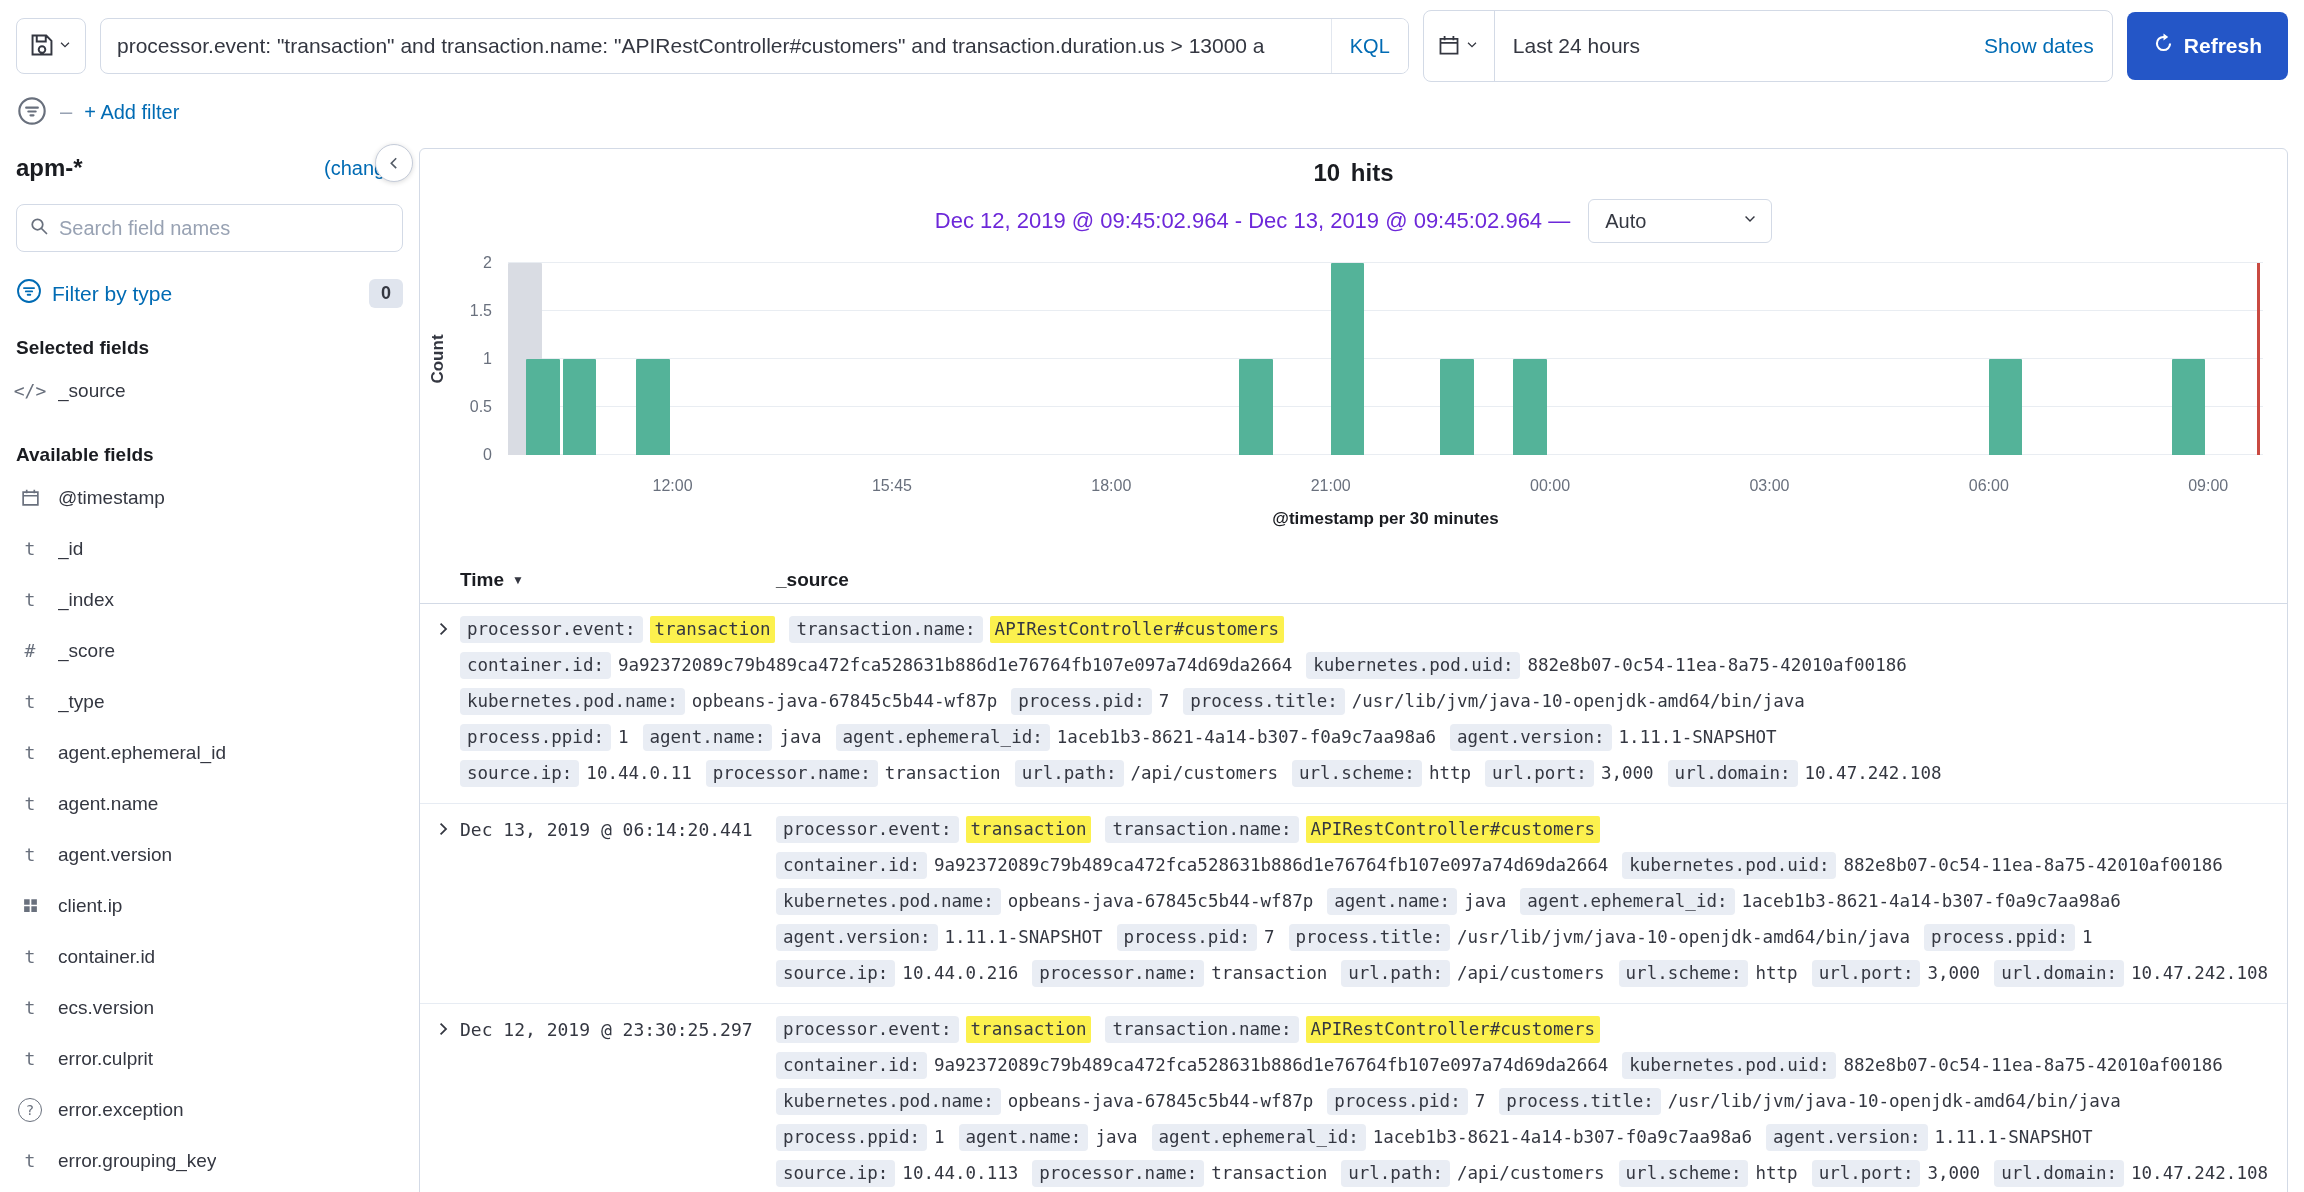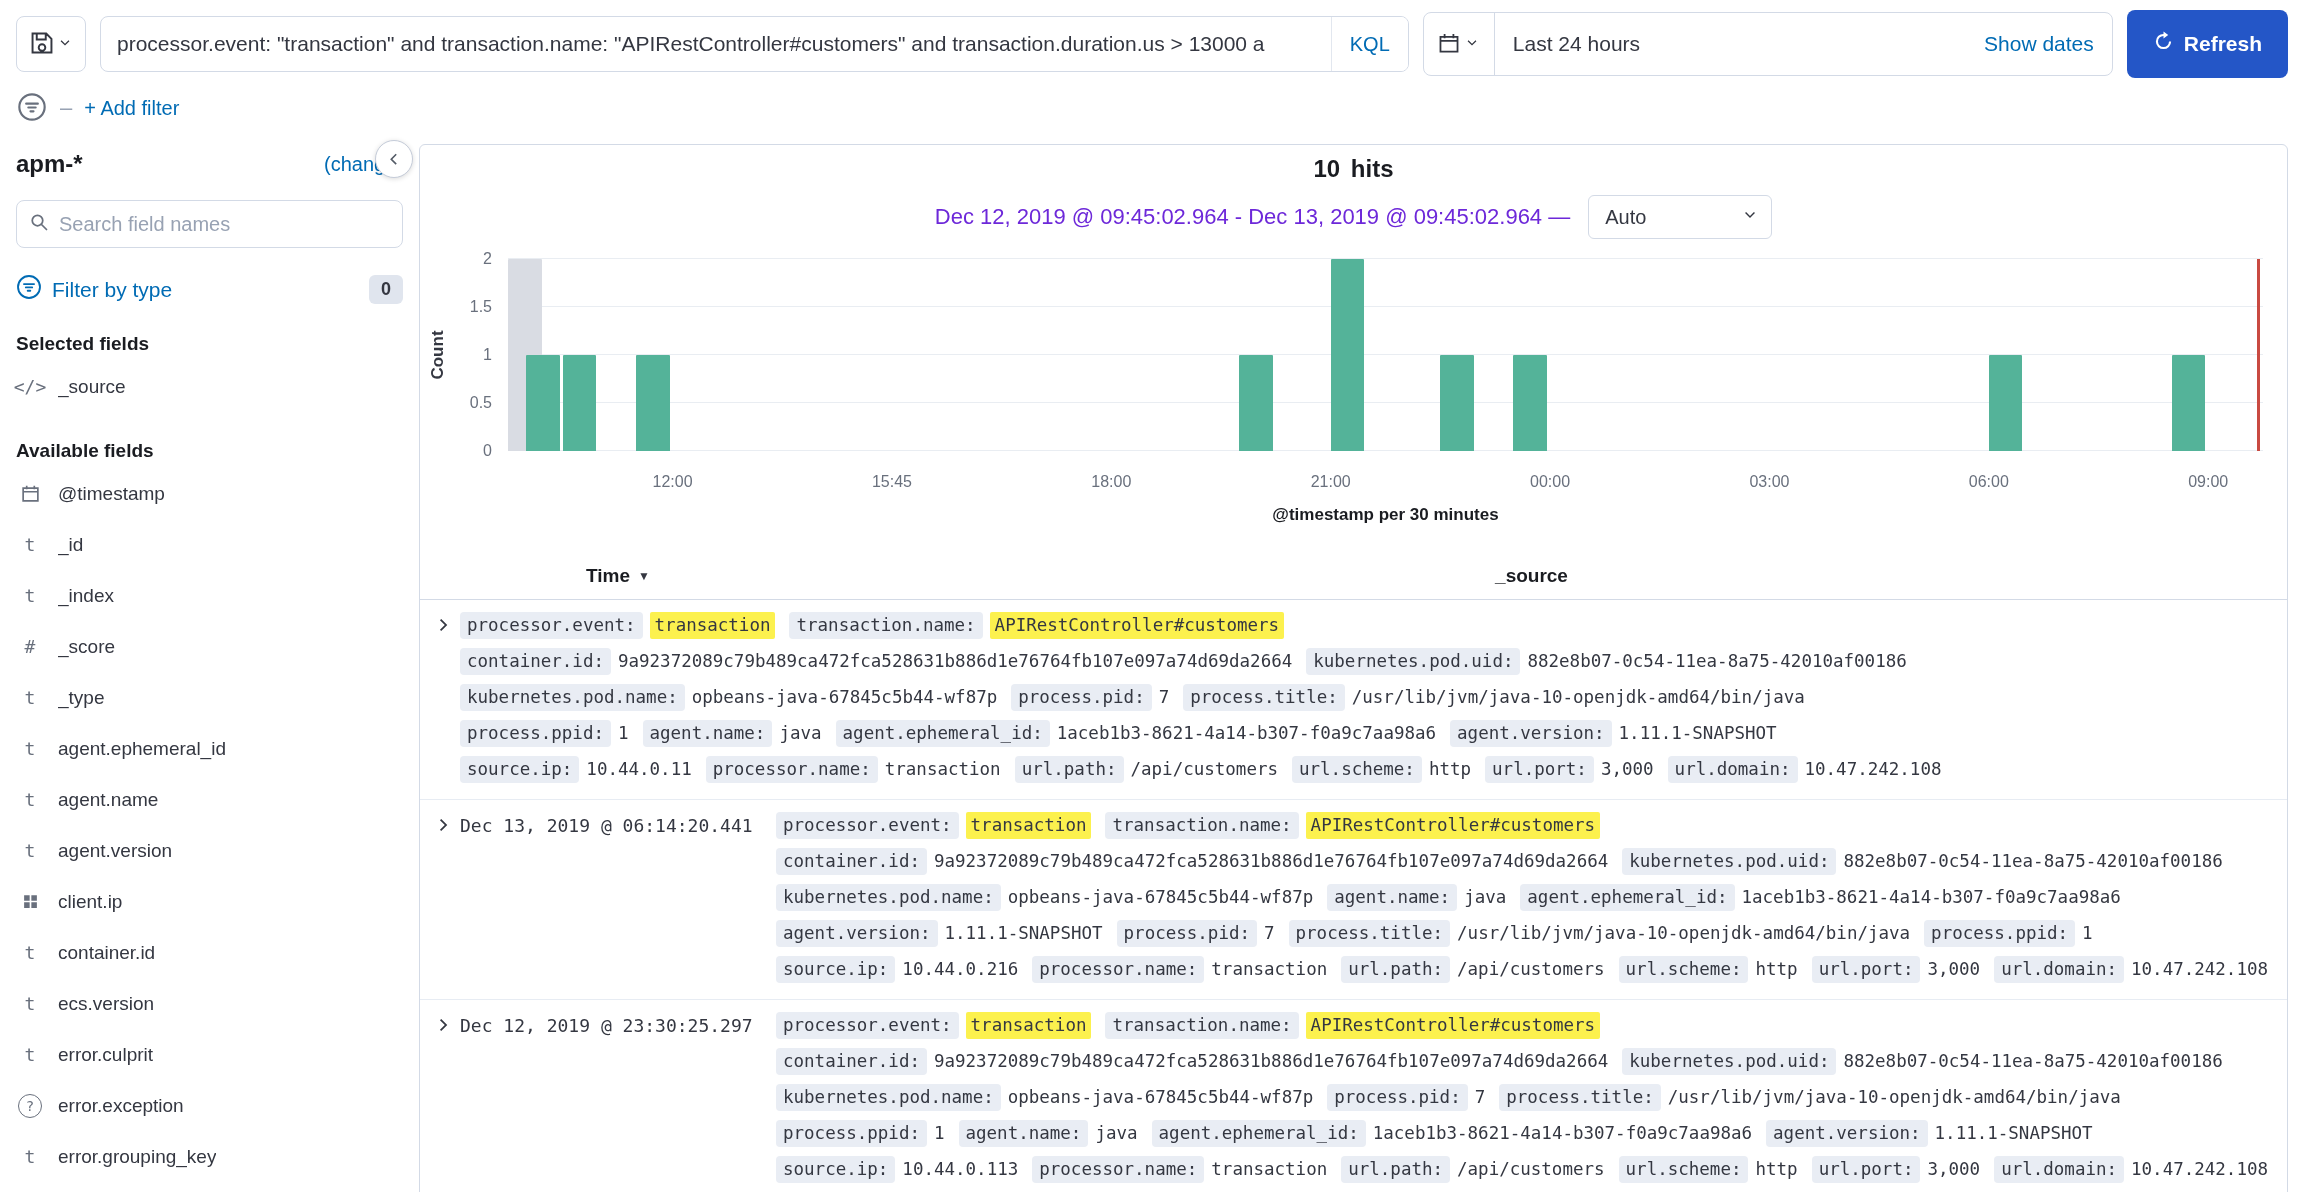--- a/index.html
+++ b/index.html
@@ -14,21 +14,21 @@
   .topbar { display:flex; align-items:center; gap:14px; padding:10px 16px 6px 16px; }
   .icon-btn { display:flex; align-items:center; justify-content:center; gap:3px; height:56px;
               border:1px solid #d3dae6; border-radius:8px; background:#fff; }
   .save-btn { width:70px; flex:0 0 70px; }
   .query-box { position:relative; flex:1; height:56px; border:1px solid #d3dae6; border-radius:8px;
                background:#fff; display:flex; align-items:center; overflow:hidden; }
   .query-box input { flex:1; border:none; outline:none; font-size:21px; color:#343741;
                      padding:0 96px 0 16px; height:100%; background:transparent; }
   .kql-label { position:absolute; right:0; top:0; height:100%; display:flex; align-items:center;
                padding:0 18px; color:var(--link); font-size:20px; font-weight:500; border-left:1px solid #e2e7ef; background:#fff; }
-  .datepicker { display:flex; align-items:center; height:64px; flex:0 0 690px; border:1px solid #d3dae6;
+  .datepicker { display:flex; align-items:center; height:72px; flex:0 0 690px; border:1px solid #d3dae6;
                 border-radius:8px; background:#fff; overflow:hidden; }
   .dp-quick { display:flex; align-items:center; gap:4px; padding:0 14px; height:100%; border-right:1px solid #d3dae6; }
   .dp-text { flex:1; text-align:left; padding-left:18px; font-size:21px; color:#343741; }
   .dp-showdates { padding-right:18px; color:var(--link); font-size:21px; white-space:nowrap; }
   .refresh-btn { display:flex; align-items:center; gap:10px; height:68px; padding:0 26px;
                  background:var(--refresh); color:#fff; font-size:21px; font-weight:600; border-radius:8px; }
 
   
   .filterbar { display:flex; align-items:center; gap:12px; padding:8px 18px 14px 16px; }
   .filter-circle { color:#69707d; width:32px; height:32px; display:flex; align-items:center; justify-content:center; }
@@ -88,21 +88,21 @@
   .xticks { position:absolute; left:88px; right:24px; top:214px; height:24px; }
   .xtick { position:absolute; transform:translateX(-50%); font-size:16px; color:#69707d; }
   .x-axis-title { text-align:center; margin:8px 24px 0 88px; font-size:17px; font-weight:700; color:#1a1c21; }
 
   
   .dtable { margin-top:26px; }
   .thead { display:flex; border-bottom:1px solid #d3dae6; padding:14px 0 12px 0; }
   .col-e { flex:0 0 40px; padding-left:12px; }
   .col-t { flex:0 0 316px; }
   .col-s { flex:1; min-width:0; }
-  .thead .col-t, .thead .col-s { font-size:19px; font-weight:700; color:#1a1c21;text-align:center; }
+  .thead .col-t, .thead .col-s { font-size:19px; font-weight:700; color:#1a1c21; }
   .sort { font-size:12px; margin-left:8px; color:#343741; vertical-align:2px; }
   .doc-row { display:flex; border-bottom:1px solid #e7ecf3; padding:12px 0 16px 0; }
   .expand-btn { padding:0; line-height:0; margin-top:2px; }
   .cell-time { font-family:"DejaVu Sans Mono","Liberation Mono",monospace; font-size:18px; color:#343741;
                padding-top:3px; white-space:nowrap; }
   .src-line { display:flex; gap:14px; white-space:nowrap; overflow:hidden; height:27px; line-height:27px;
               font-family:"DejaVu Sans Mono","Liberation Mono",monospace; font-size:17.5px; color:#343741;
               margin-bottom:9px; align-items:center; }
   .src-line:last-child { margin-bottom:0; }
   .kv { display:inline-flex; gap:7px; align-items:center; }

